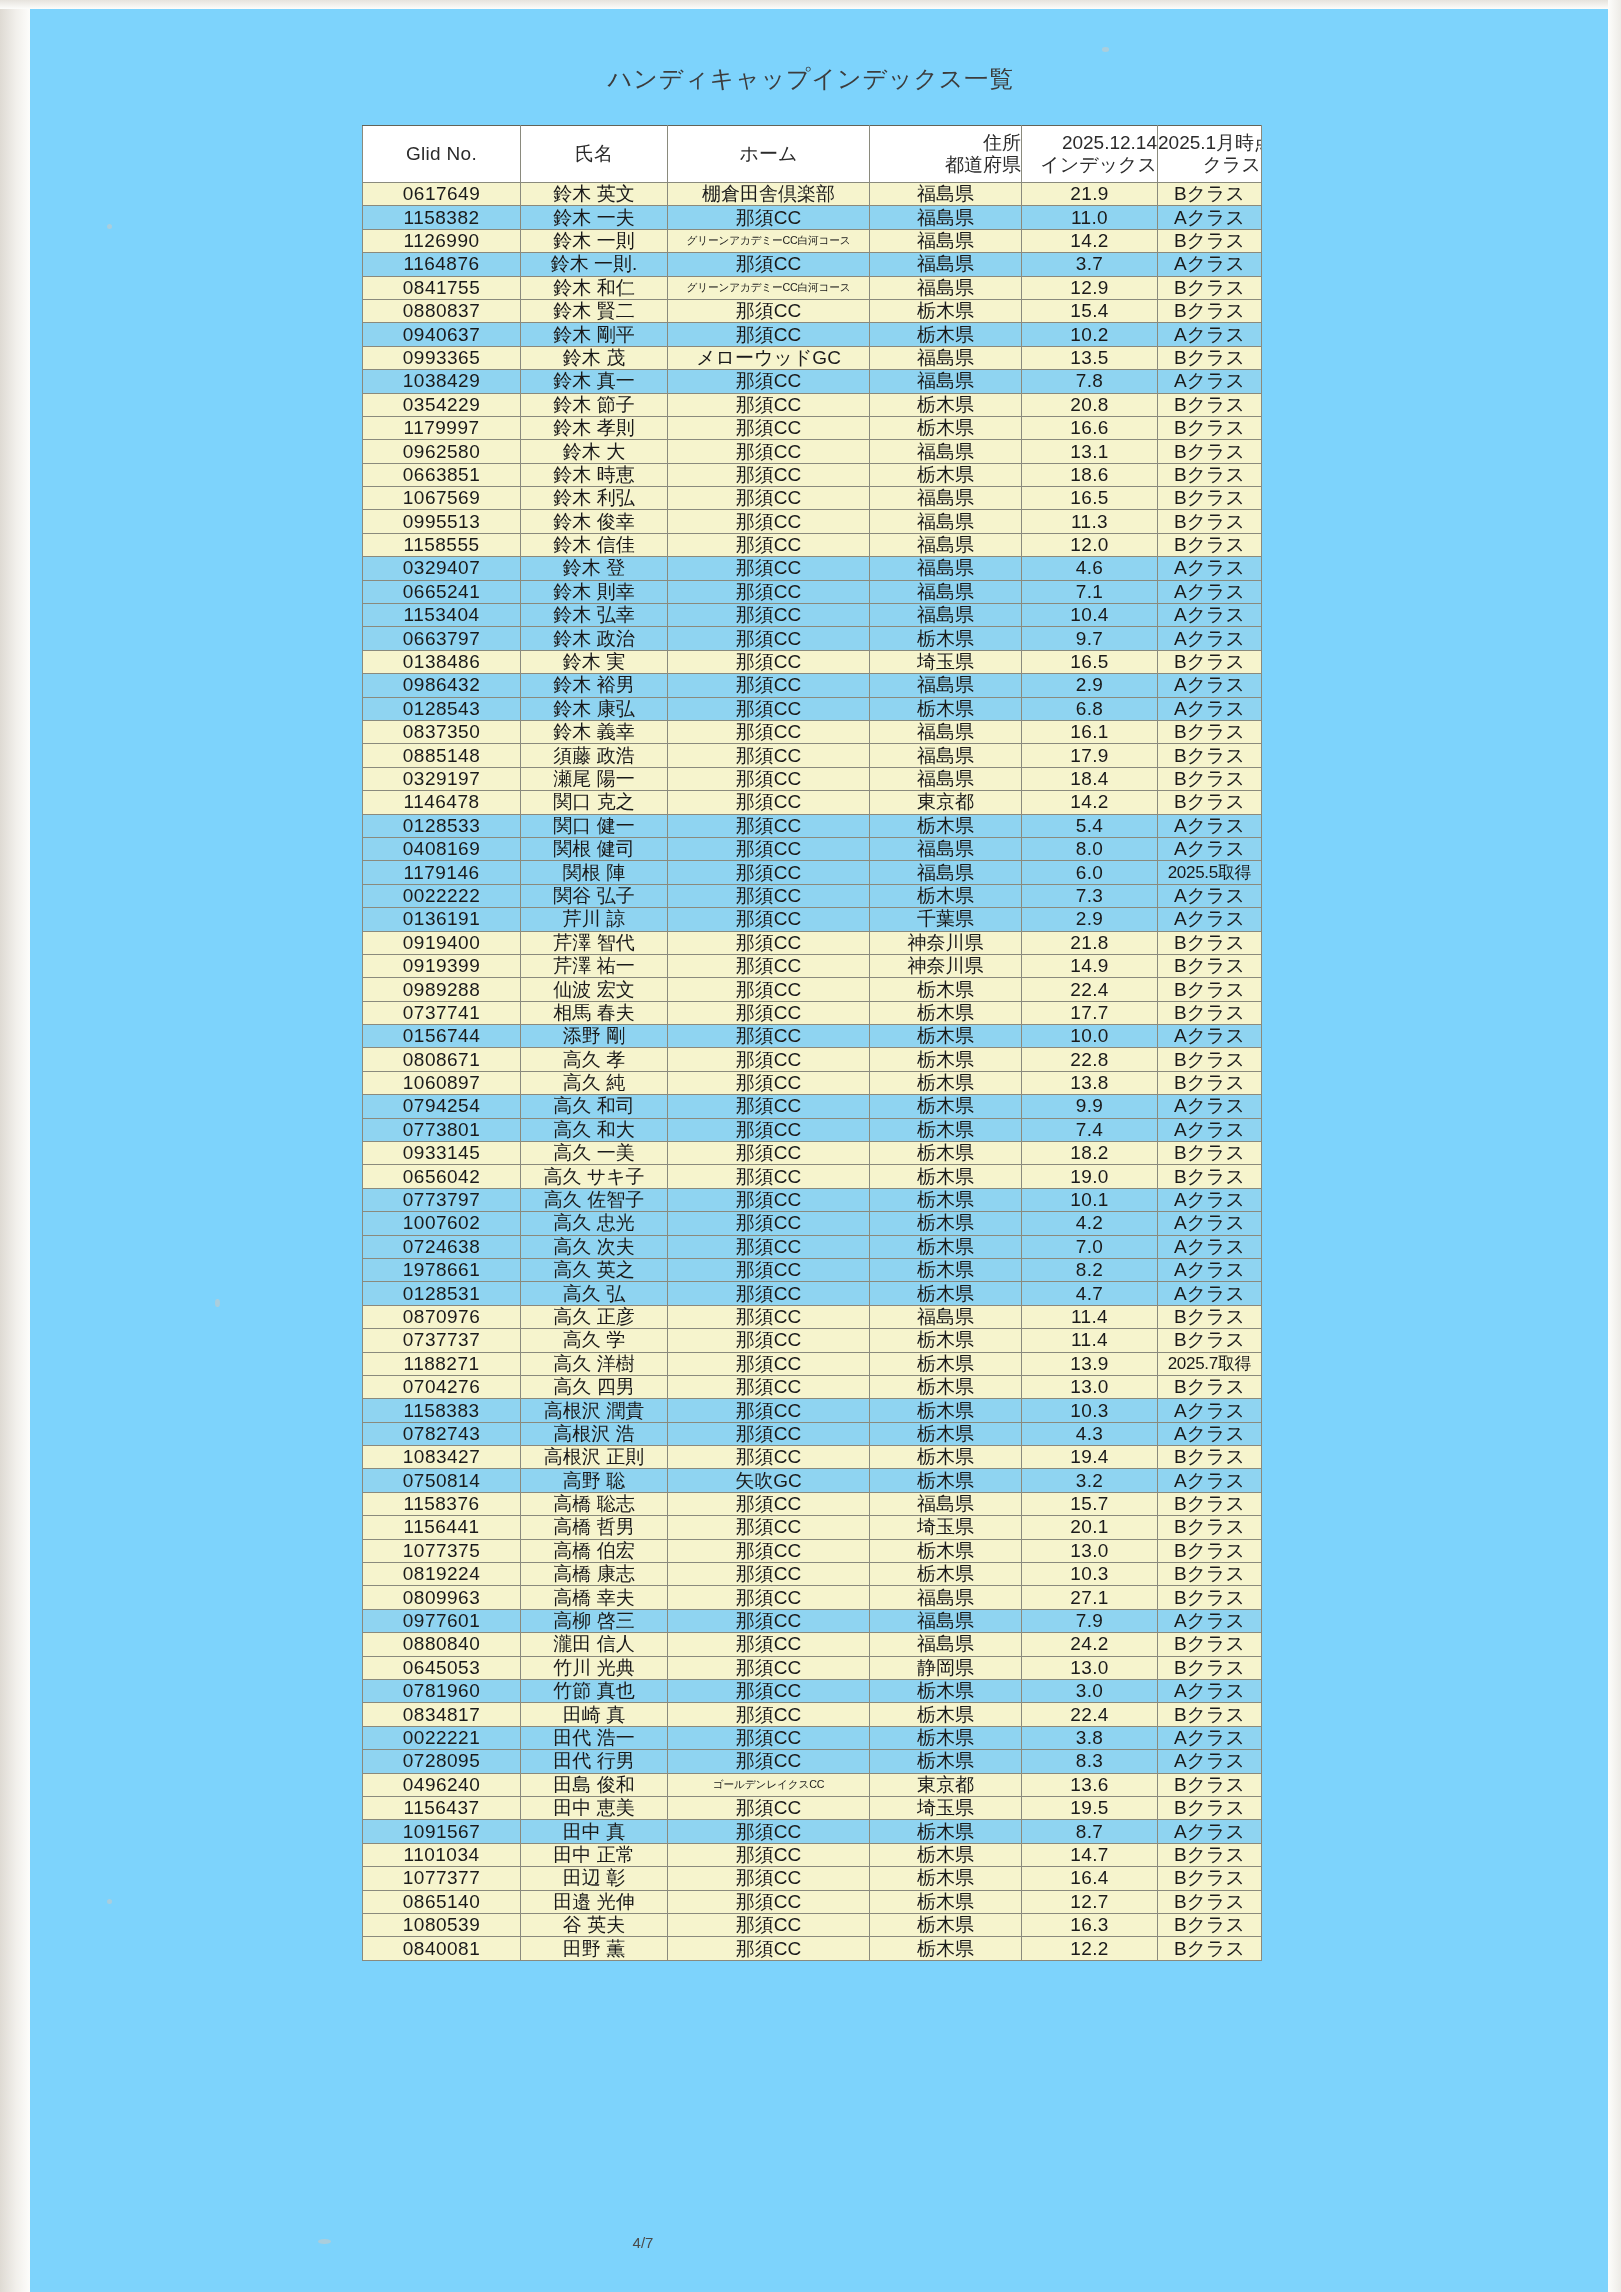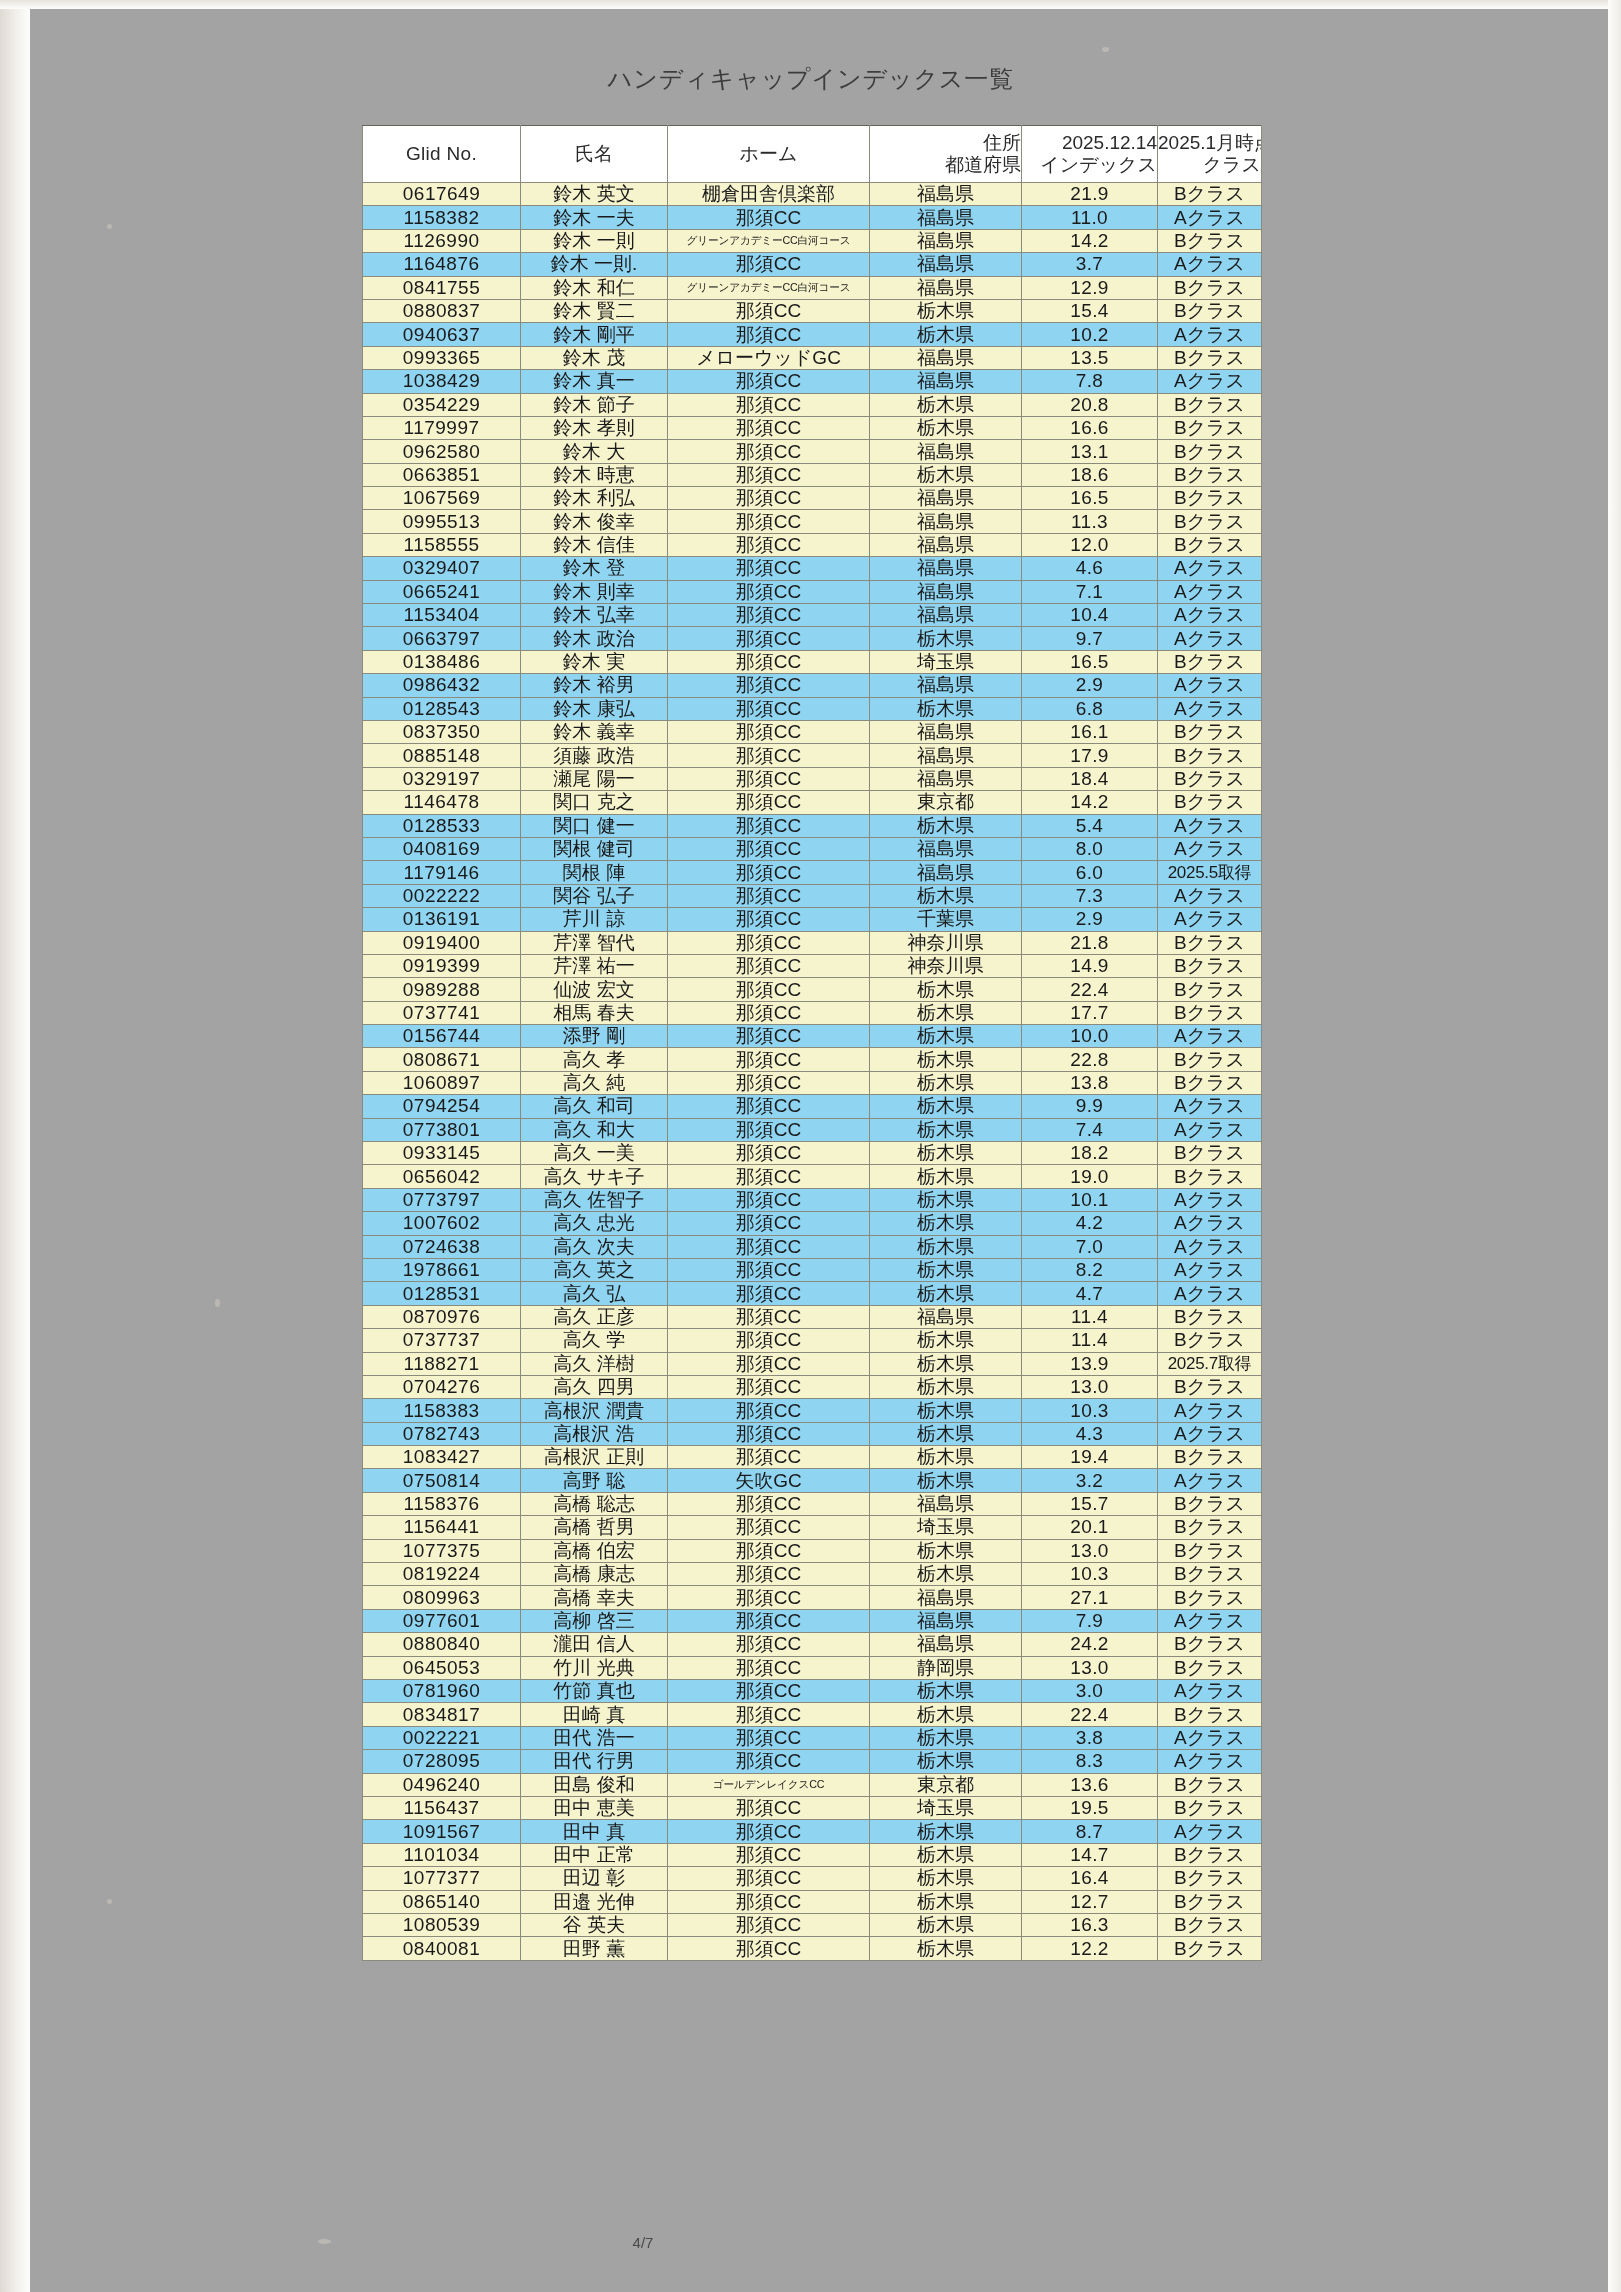--- a/index.html
+++ b/index.html
@@ -14,21 +14,21 @@
     font-family: "Liberation Sans", "DejaVu Sans", sans-serif;
     color: #1a1a1a;
     position: relative;
     overflow: hidden;
   }
 
   
   .page {
     position: absolute;
     inset: 0;
-    background: #a3a3a3;
+    background: #7dd3fc;
   }
   .scan-edge-left {
     position: absolute;
     left: 0; top: 0; bottom: 0;
     width: 30px;
     background: linear-gradient(90deg, #dedad3 0%, #f2f0ec 55%, #fdfdfb 100%);
   }
   .scan-edge-top {
     position: absolute;
     left: 0; right: 0; top: 0;

